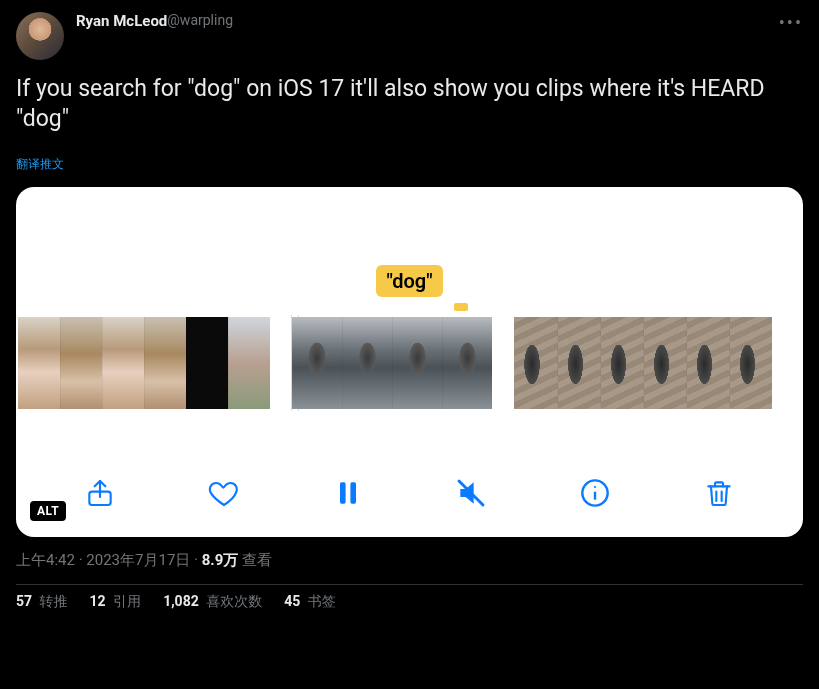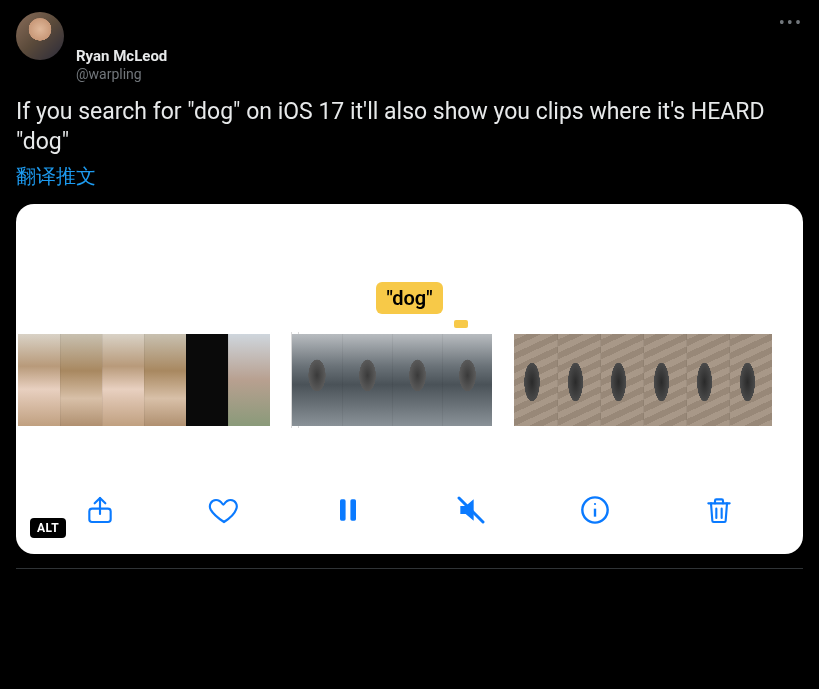--- a/index.html
+++ b/index.html
@@ -31,40 +31,40 @@
     overflow: hidden;
   }
   .avatar::after{
     content:"";
     position:absolute;
     left:10px; top:6px;
     width:28px; height:32px;
     background: radial-gradient(circle at 50% 35%, #e0b89a 0%, #c89878 45%, transparent 46%);
     border-radius: 50% 50% 40% 40%;
   }
-  .user-block { display:flex; flex-direction:column; line-height:1.25;margin-top:35px; }
+  .user-block { display:flex; flex-direction:row; line-height:1.25; }
   .display-name { font-weight:700; font-size:15px; color:#e7e9ea; }
   .handle { font-size:14px; color:#71767b; }
   .more {
     position:absolute; right:0; top:0;
     color:#71767b; font-size:18px; letter-spacing:2px;
     cursor:pointer;
   }
   .body-text {
     margin-top: 14px;
     font-size: 23px;
     line-height: 1.3;
     color:#e7e9ea;
     word-wrap: break-word;
   }
   .translate-link {
     display:inline-block;
-    margin-top: 6px;
+    margin-top: 22px;
     color:#1d9bf0;
-    font-size:20px;
+    font-size:12px;
     cursor:pointer;
   }
 
   
   .media-card {
     margin-top: 14px;
     background:#fff;
     border-radius: 18px;
     overflow:hidden;
     position:relative;
@@ -294,17 +294,26 @@
               <line x1="10" y1="11" x2="10" y2="18"></line>
               <line x1="14" y1="11" x2="14" y2="18"></line>
             </svg>
         </span>
       </div>
     </div>
 
     <div class="alt-badge">ALT</div>
   </div>
 
+  <div class="meta-row">
+    <span>上午4:42</span><span> · </span><span>2023年7月17日</span><span> · </span><span class="views-num">8.9万</span><span> 查看</span>
+  </div>
 
   <hr class="divider">
 
+  <div class="stats-row">
+    <span class="stat"><span class="num">57</span><span> 转推</span></span>
+    <span class="stat"><span class="num">12</span><span> 引用</span></span>
+    <span class="stat"><span class="num">1,082</span><span> 喜欢次数</span></span>
+    <span class="stat"><span class="num">45</span><span> 书签</span></span>
+  </div>
 
 </div>
 
 </body></html>

